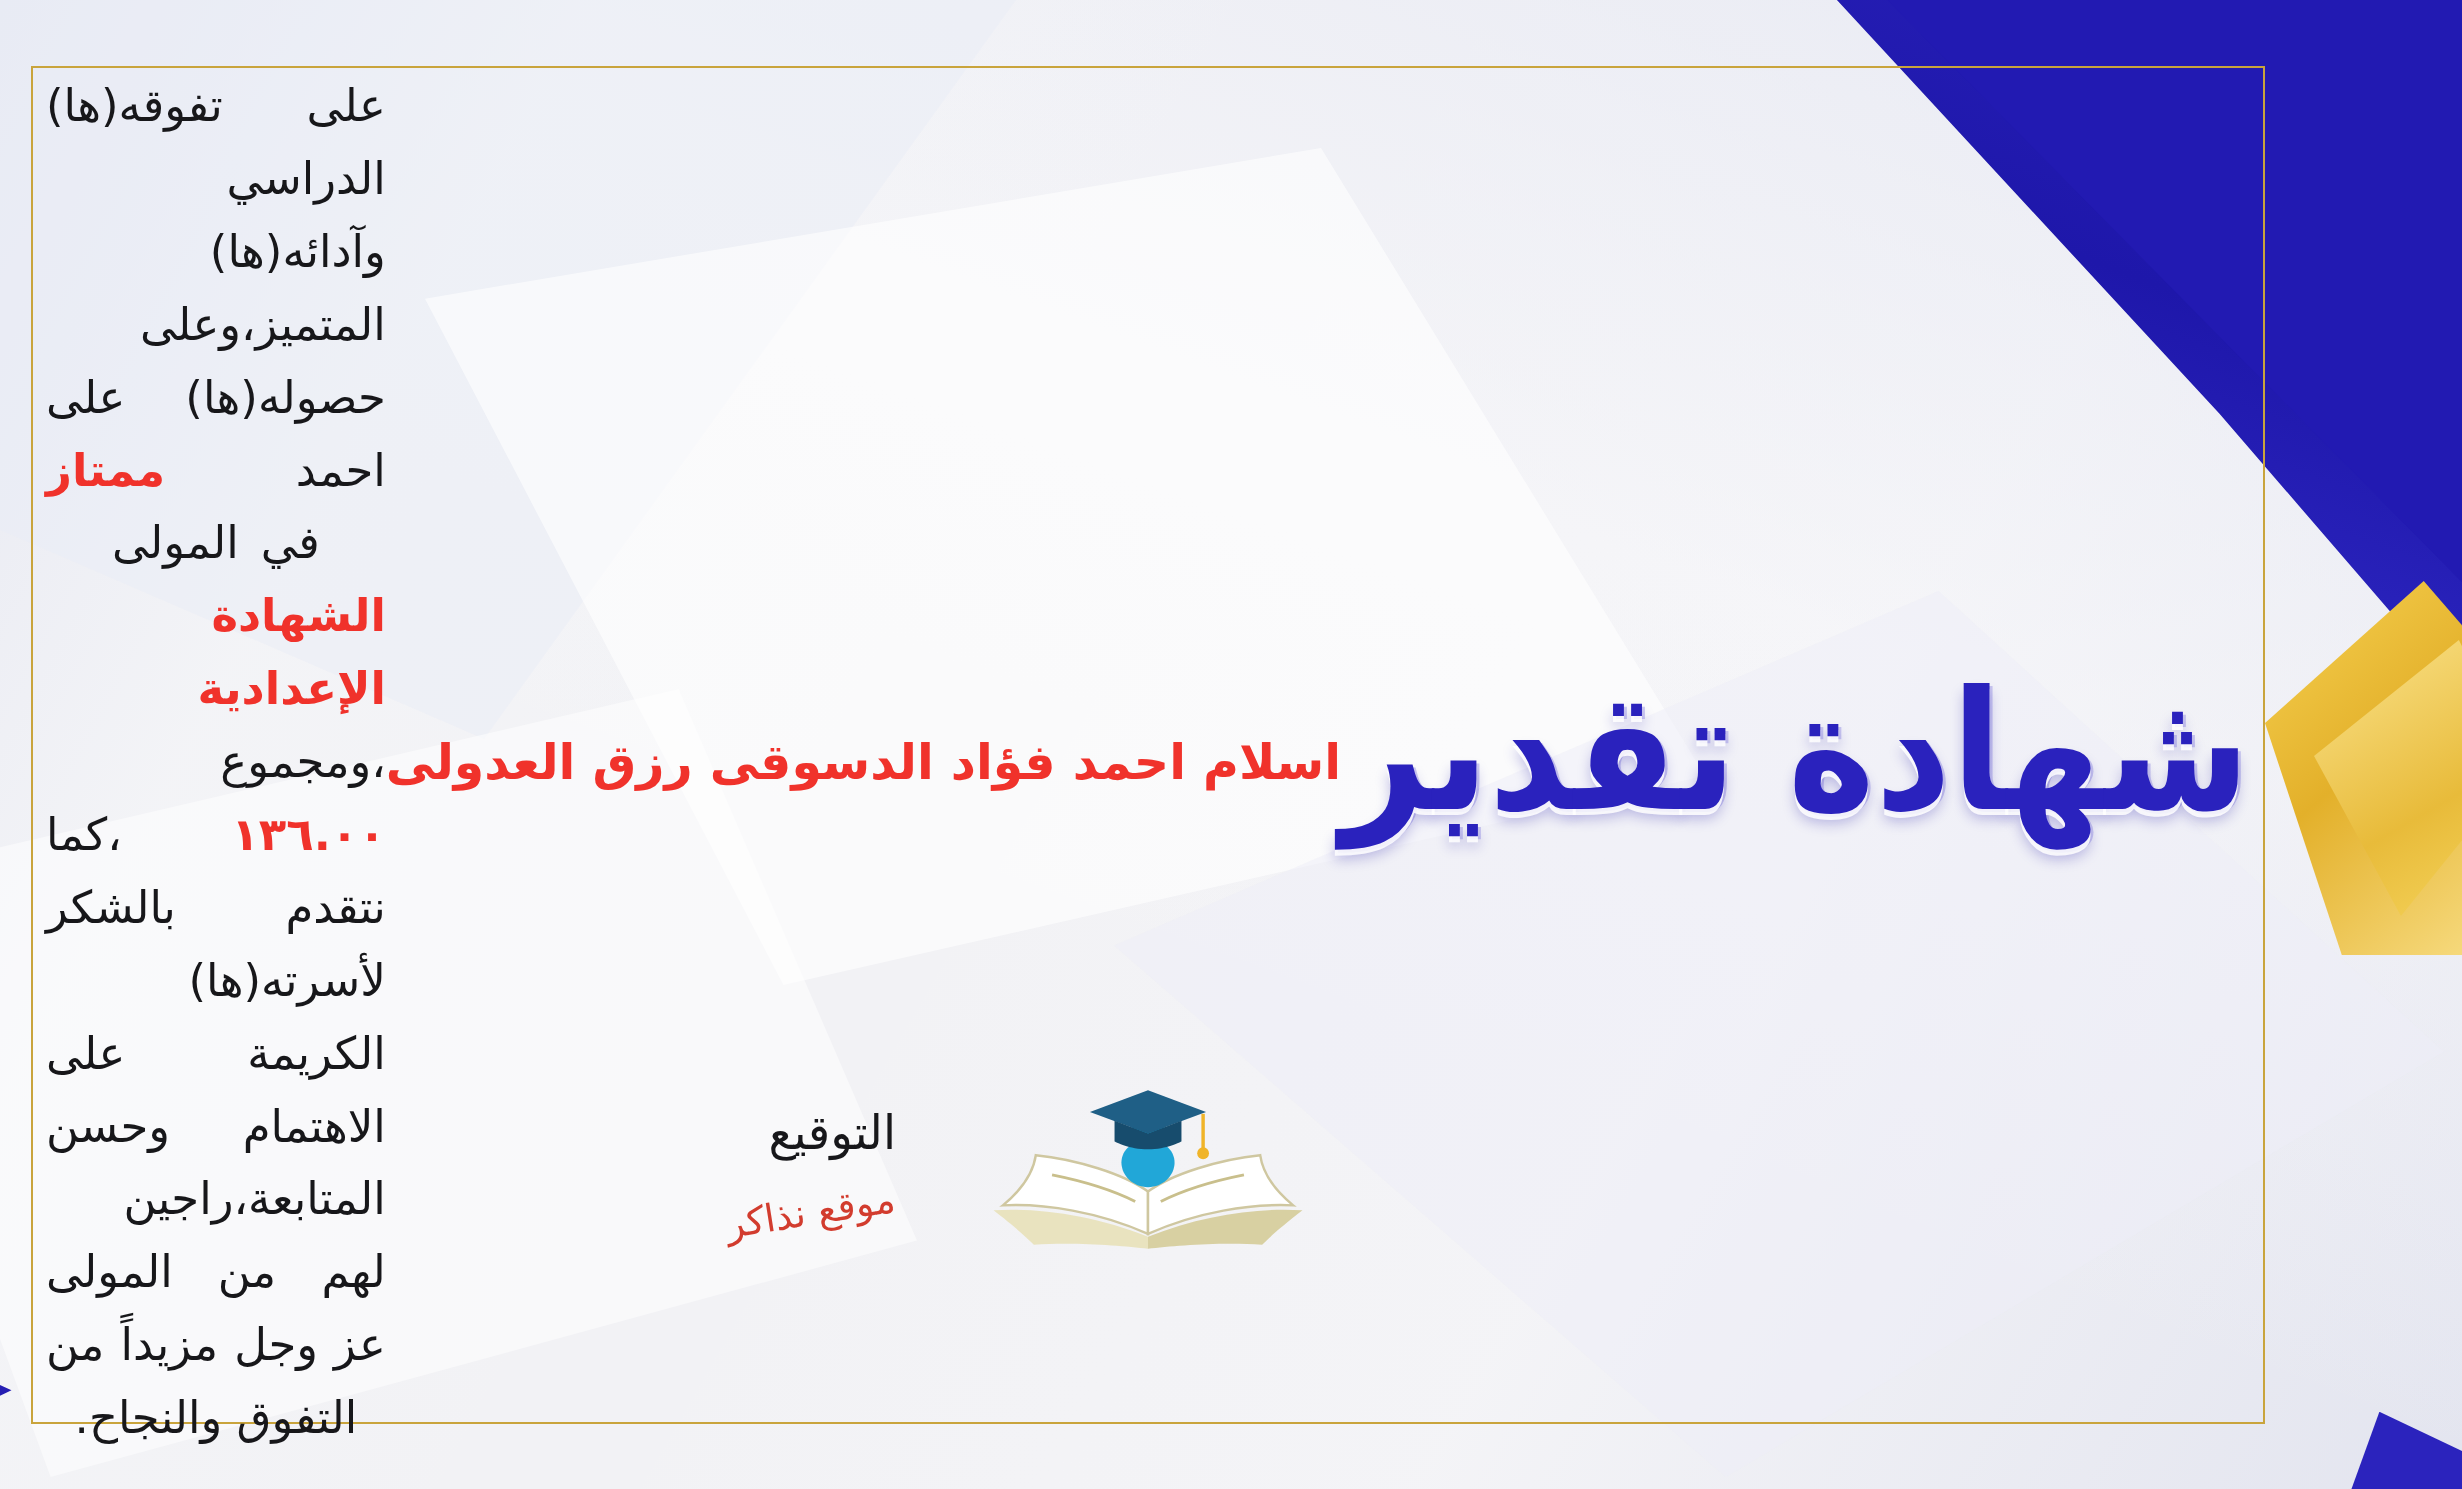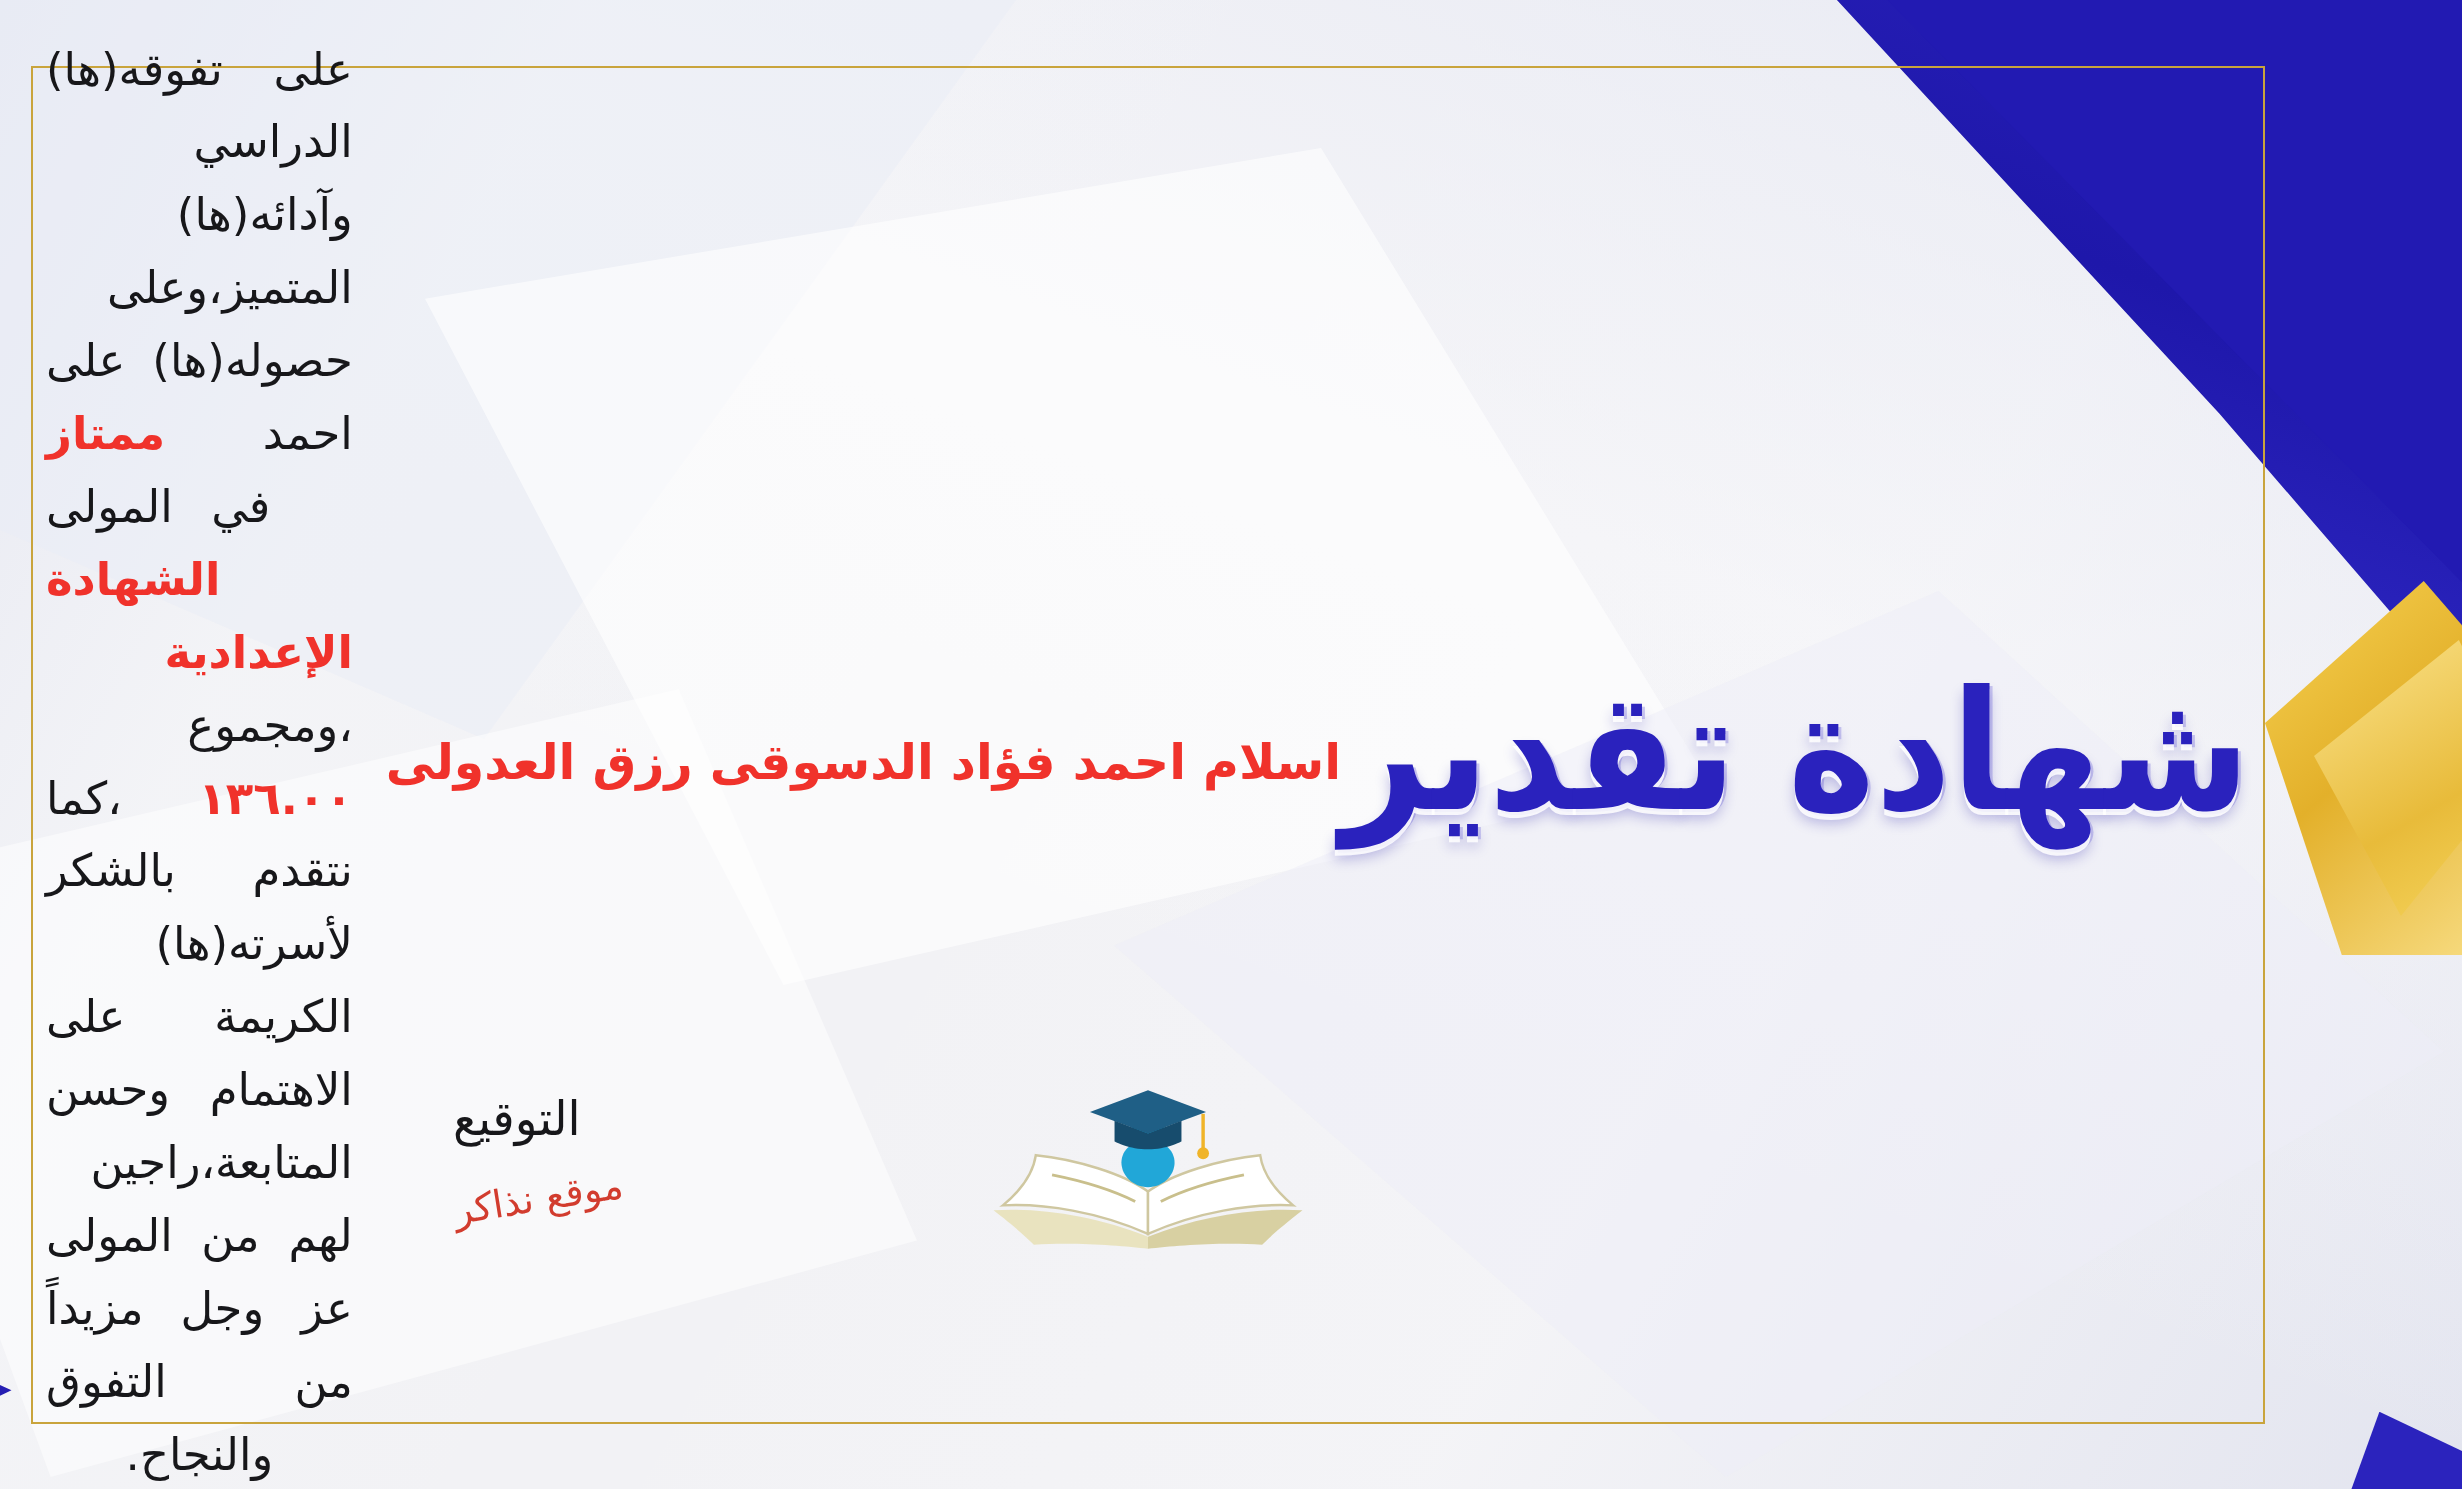--- a/index.html
+++ b/index.html
@@ -126,21 +126,20 @@
     white-space: nowrap;
   }
 
   .student-name {
     margin-top: 34px;
     font-size: 49px;
     font-weight: 700;
     color: #f0322b;
     direction: rtl;
     white-space: nowrap;
-    margin-left: 33px;
   }
 
   .body-block {
     margin-top: 35px;
     width: 2059px;
     direction: rtl;
     text-align: justify;
     text-align-last: center;
     font-size: 45px;
     line-height: 1.62;
@@ -157,23 +156,23 @@
 
   
   .footer {
     position: absolute;
     left: 0; right: 0; bottom: 19.7px;
     height: 315px;
   }
   .sign-wrap {
     position: absolute;
     right: 1354px;
-    top: 15px;
+    top: 29px;
     width: 443px;
-    text-align: left;
+    text-align: right;
     direction: rtl;
   }
   .sign-label {
     font-size: 47px;
     color: #17171a;
   }
   .sign-script {
     margin-top: 29.5px;
     font-family: "DejaVu Serif", serif;
     font-size: 38px;

